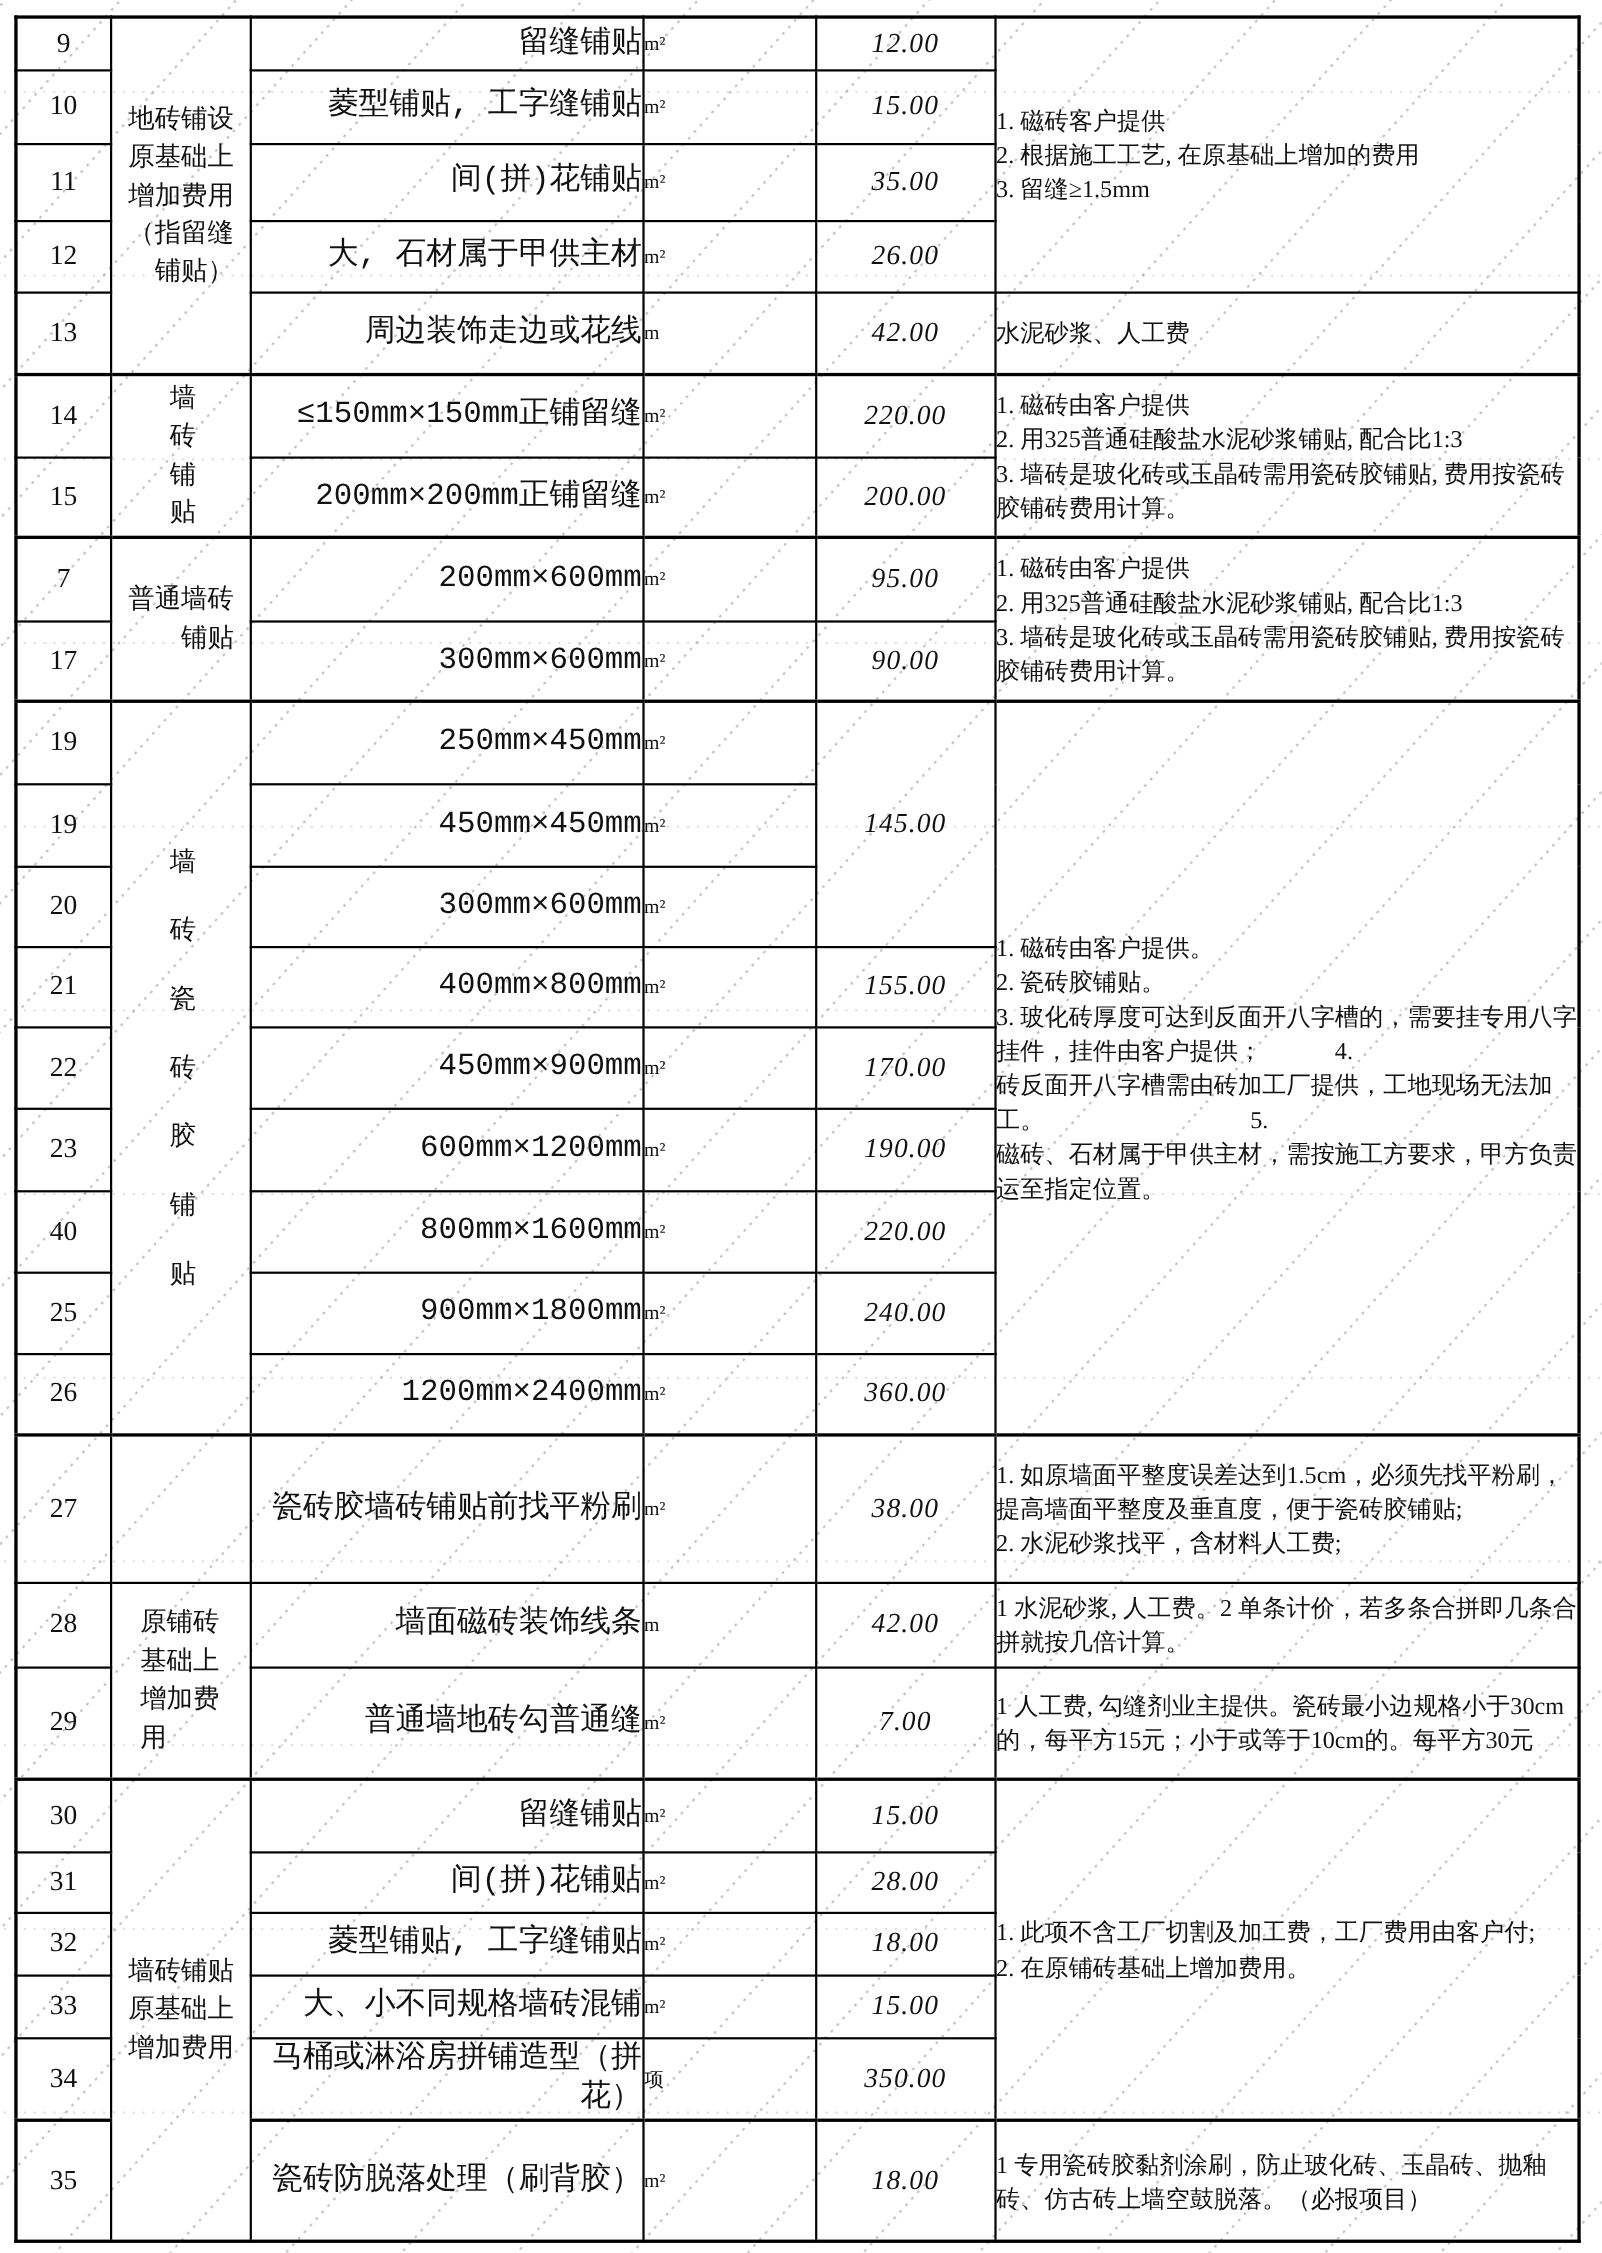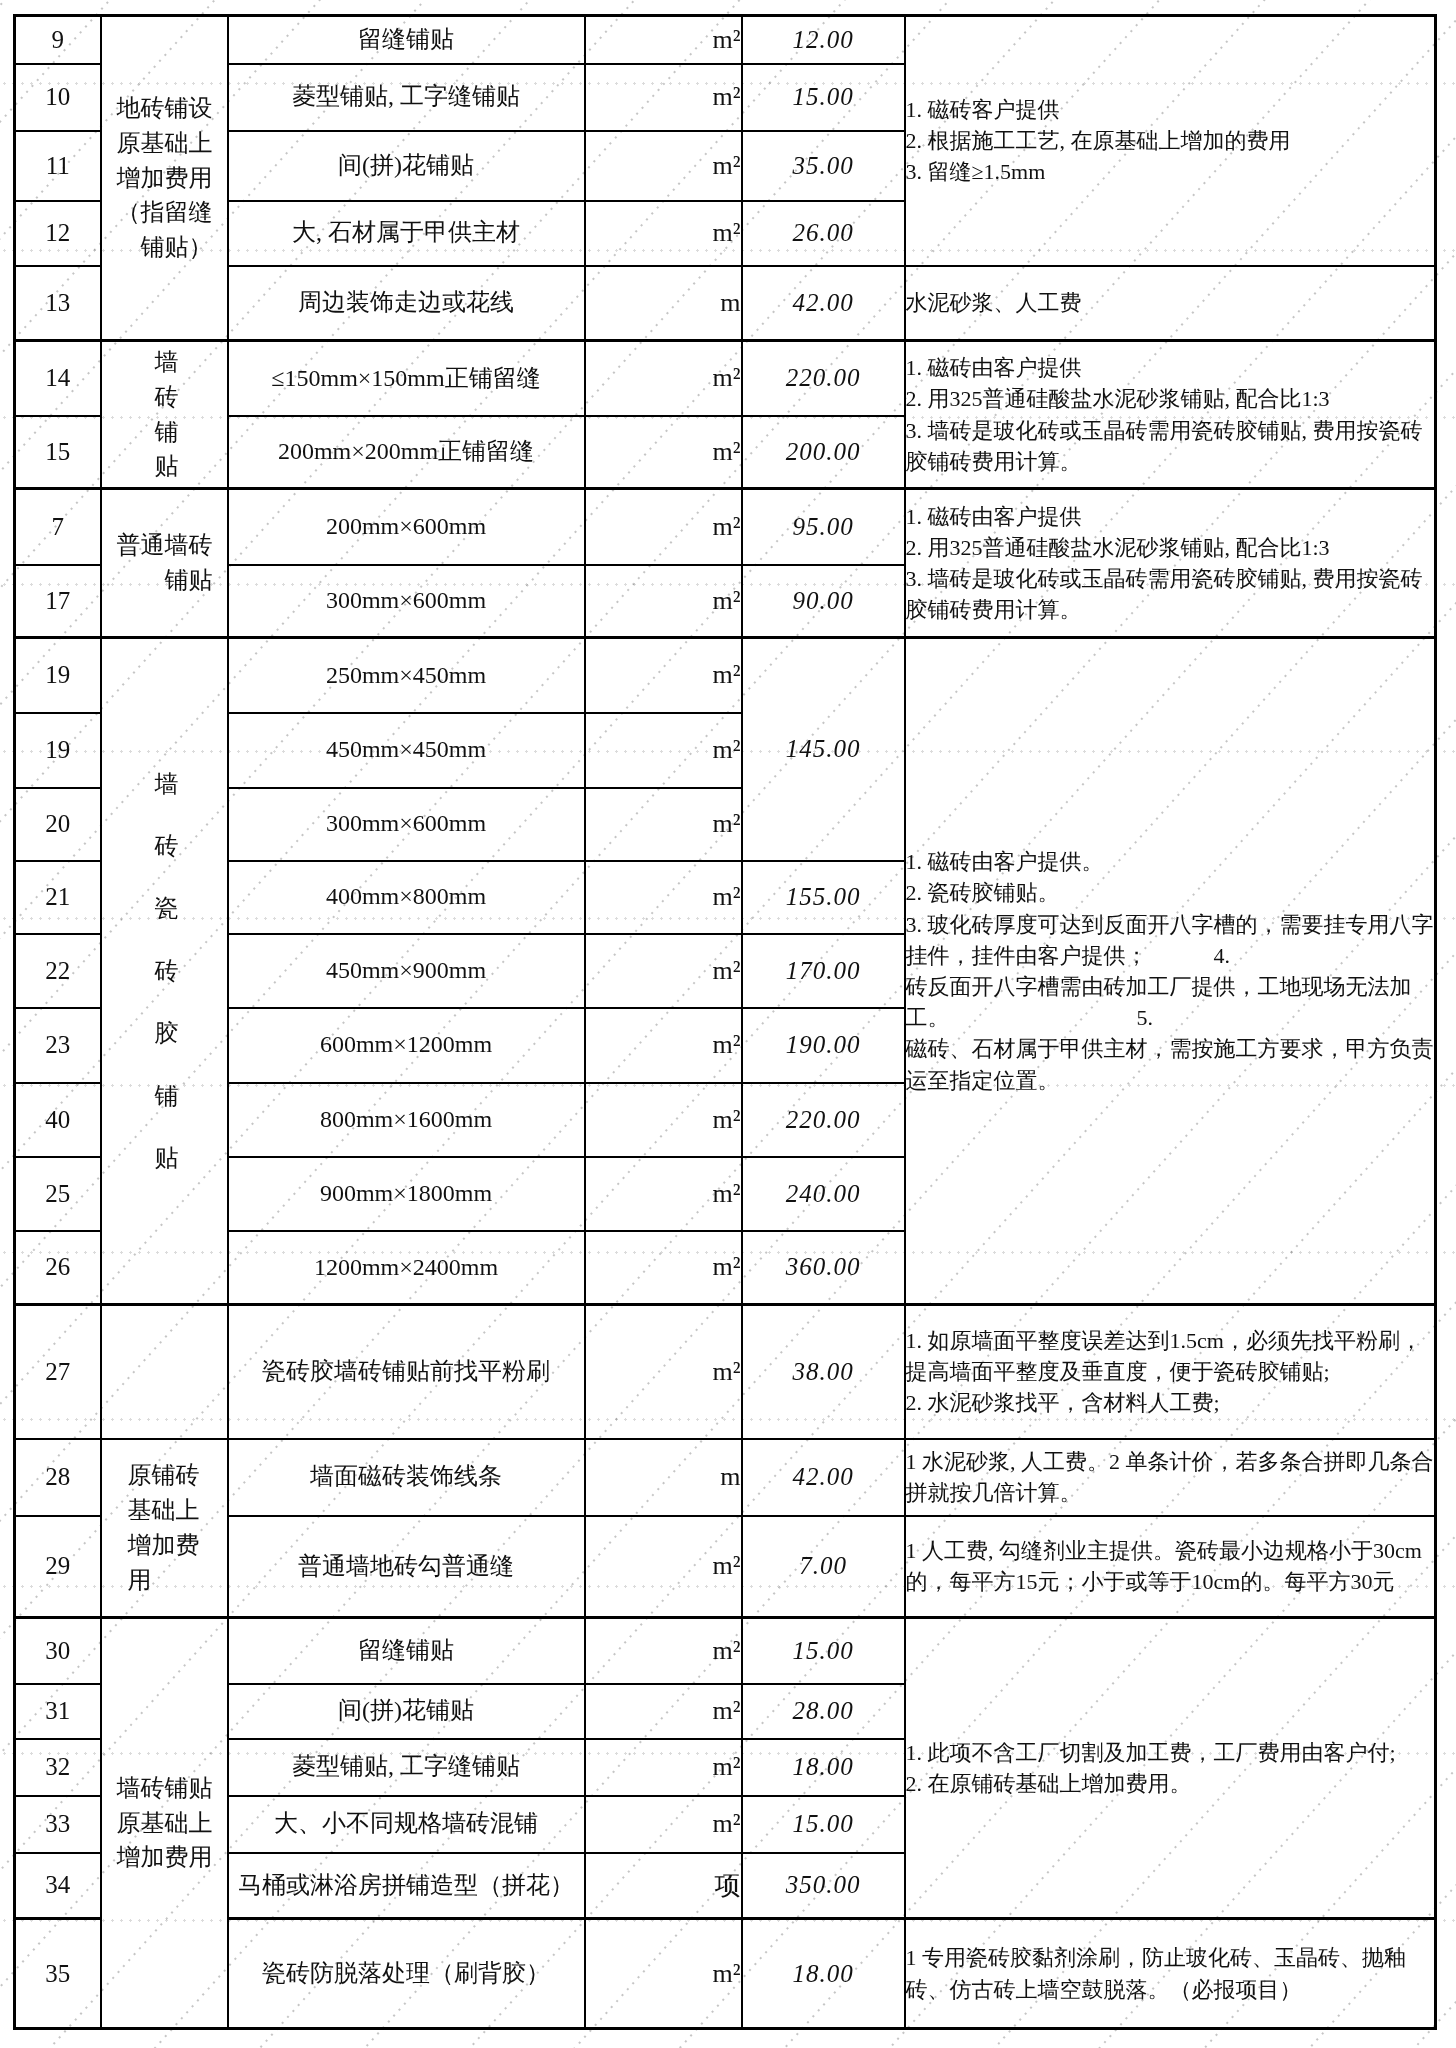--- a/index.html
+++ b/index.html
@@ -37,22 +37,22 @@
   }
   table.price{border:3px solid #000;}
   tr.thick td{border-top-width:3px;}
   td.no{ text-align:center;font-size:25px; }
   td.cat{ text-align:center;font-size:24px;line-height:1.45; }
   td.cat .wrap{display:block;margin:0 auto;word-break:break-all;text-align:right;}
   td.cat .w4{width:4.05em;}
   td.cat .w3{width:3.05em;}
   td.cat .v1{width:1.2em;}
   td.cat .v1.sp{line-height:2.6;}
-  td.item{ text-align:center;font-size:24px;line-height:1.3;padding:2px 30px 2px 9px; }
-  td.unit{ text-align:right;font-size:26px; }
+  td.item{ text-align:right;font-size:28px;line-height:1.3;padding:2px 30px 2px 9px;font-family:Liberation Mono, monospace; }
+  td.unit{ text-align:left;font-size:18px; }
   td.price-c{ text-align:center;font-size:25px;letter-spacing:1px;font-style:italic; }
   td.notes{
     text-align:left;font-size:22px;line-height:1.42;
     padding:4px 4px 4px 7px;white-space:pre-wrap;word-break:break-all;margin-left:32px;
   }
 </style>
 </head>
 <body>
 
 <div class="page">

